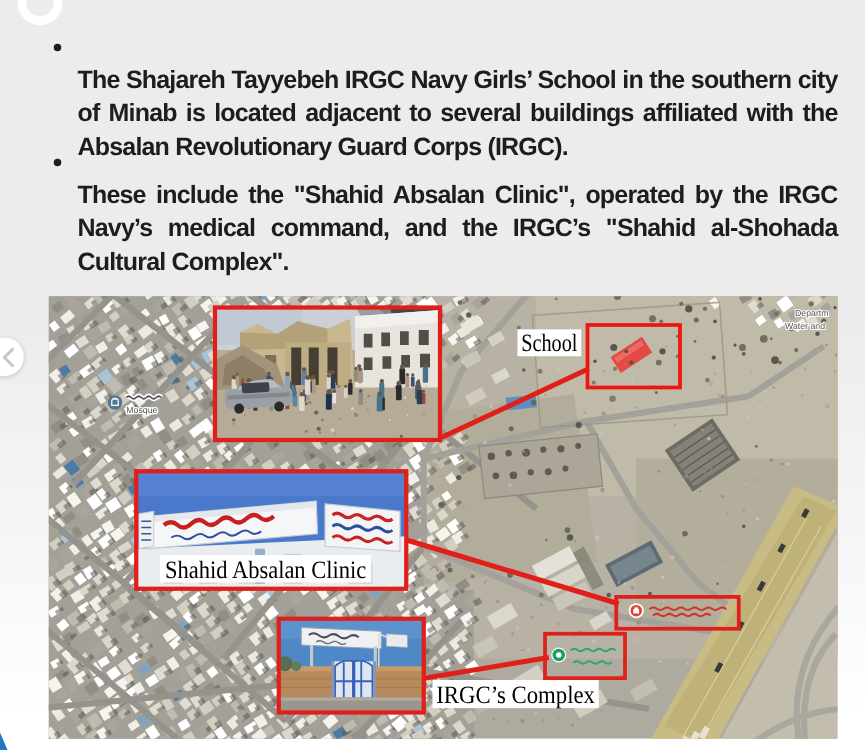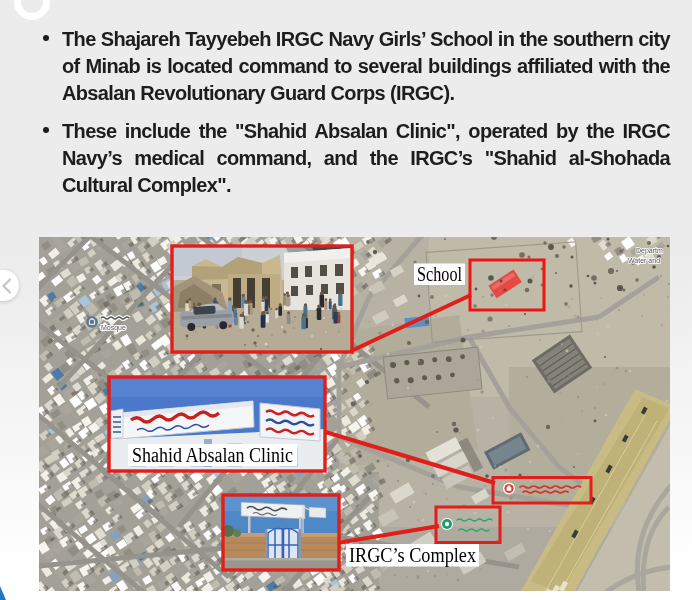--- a/index.html
+++ b/index.html
@@ -1,34 +1,34 @@
 <!DOCTYPE html>
 <html><head>
 <meta charset="utf-8">
 <style>
   html,body{margin:0;padding:0;}
   body{width:692px;height:600px;overflow:hidden;position:relative;
        font-family:"Liberation Sans",sans-serif;
        background:linear-gradient(180deg,#ececec 0%,#ececec 42%,#f7f7f7 75%,#ffffff 95%);}
   .bl{position:absolute;left:62px;width:608px;color:#1d1d1d;font-weight:bold;
       font-size:20px;line-height:27px;letter-spacing:-0.65px;
-      text-align:justify;text-align-last:justify;white-space:nowrap;}
+      text-align:justify;text-align-last:justify;white-space:nowrap;margin-top:25px;}
   .bl.last{text-align-last:left;}
   .dot{position:absolute;width:6px;height:6px;border-radius:50%;background:#1d1d1d;}
 </style>
 </head>
 <body>
 
 <div style="position:absolute;left:14px;top:-16px;width:22px;height:22px;border:7px solid #ffffff;border-radius:50%;"></div>
 
 <div class="dot" style="left:43px;top:35px;"></div>
 
 <div class="bl" style="top:26px;">The Shajareh Tayyebeh IRGC Navy Girls’ School in the southern city</div>
 
-<div class="bl" style="top:53px;">of Minab is located command to several buildings affiliated with the</div>
+<div class="bl" style="top:53px;">of Minab is located adjacent to several buildings affiliated with the</div>
 
 <div class="bl last" style="top:80px;">Absalan Revolutionary Guard Corps (IRGC).</div>
 
 <div class="dot" style="left:43px;top:127px;"></div>
 
 <div class="bl" style="top:118px;">These include the "Shahid Absalan Clinic", operated by the IRGC</div>
 
 <div class="bl" style="top:145px;">Navy’s medical command, and the IRGC’s "Shahid al-Shohada</div>
 
 <div class="bl last" style="top:172px;">Cultural Complex".</div>

